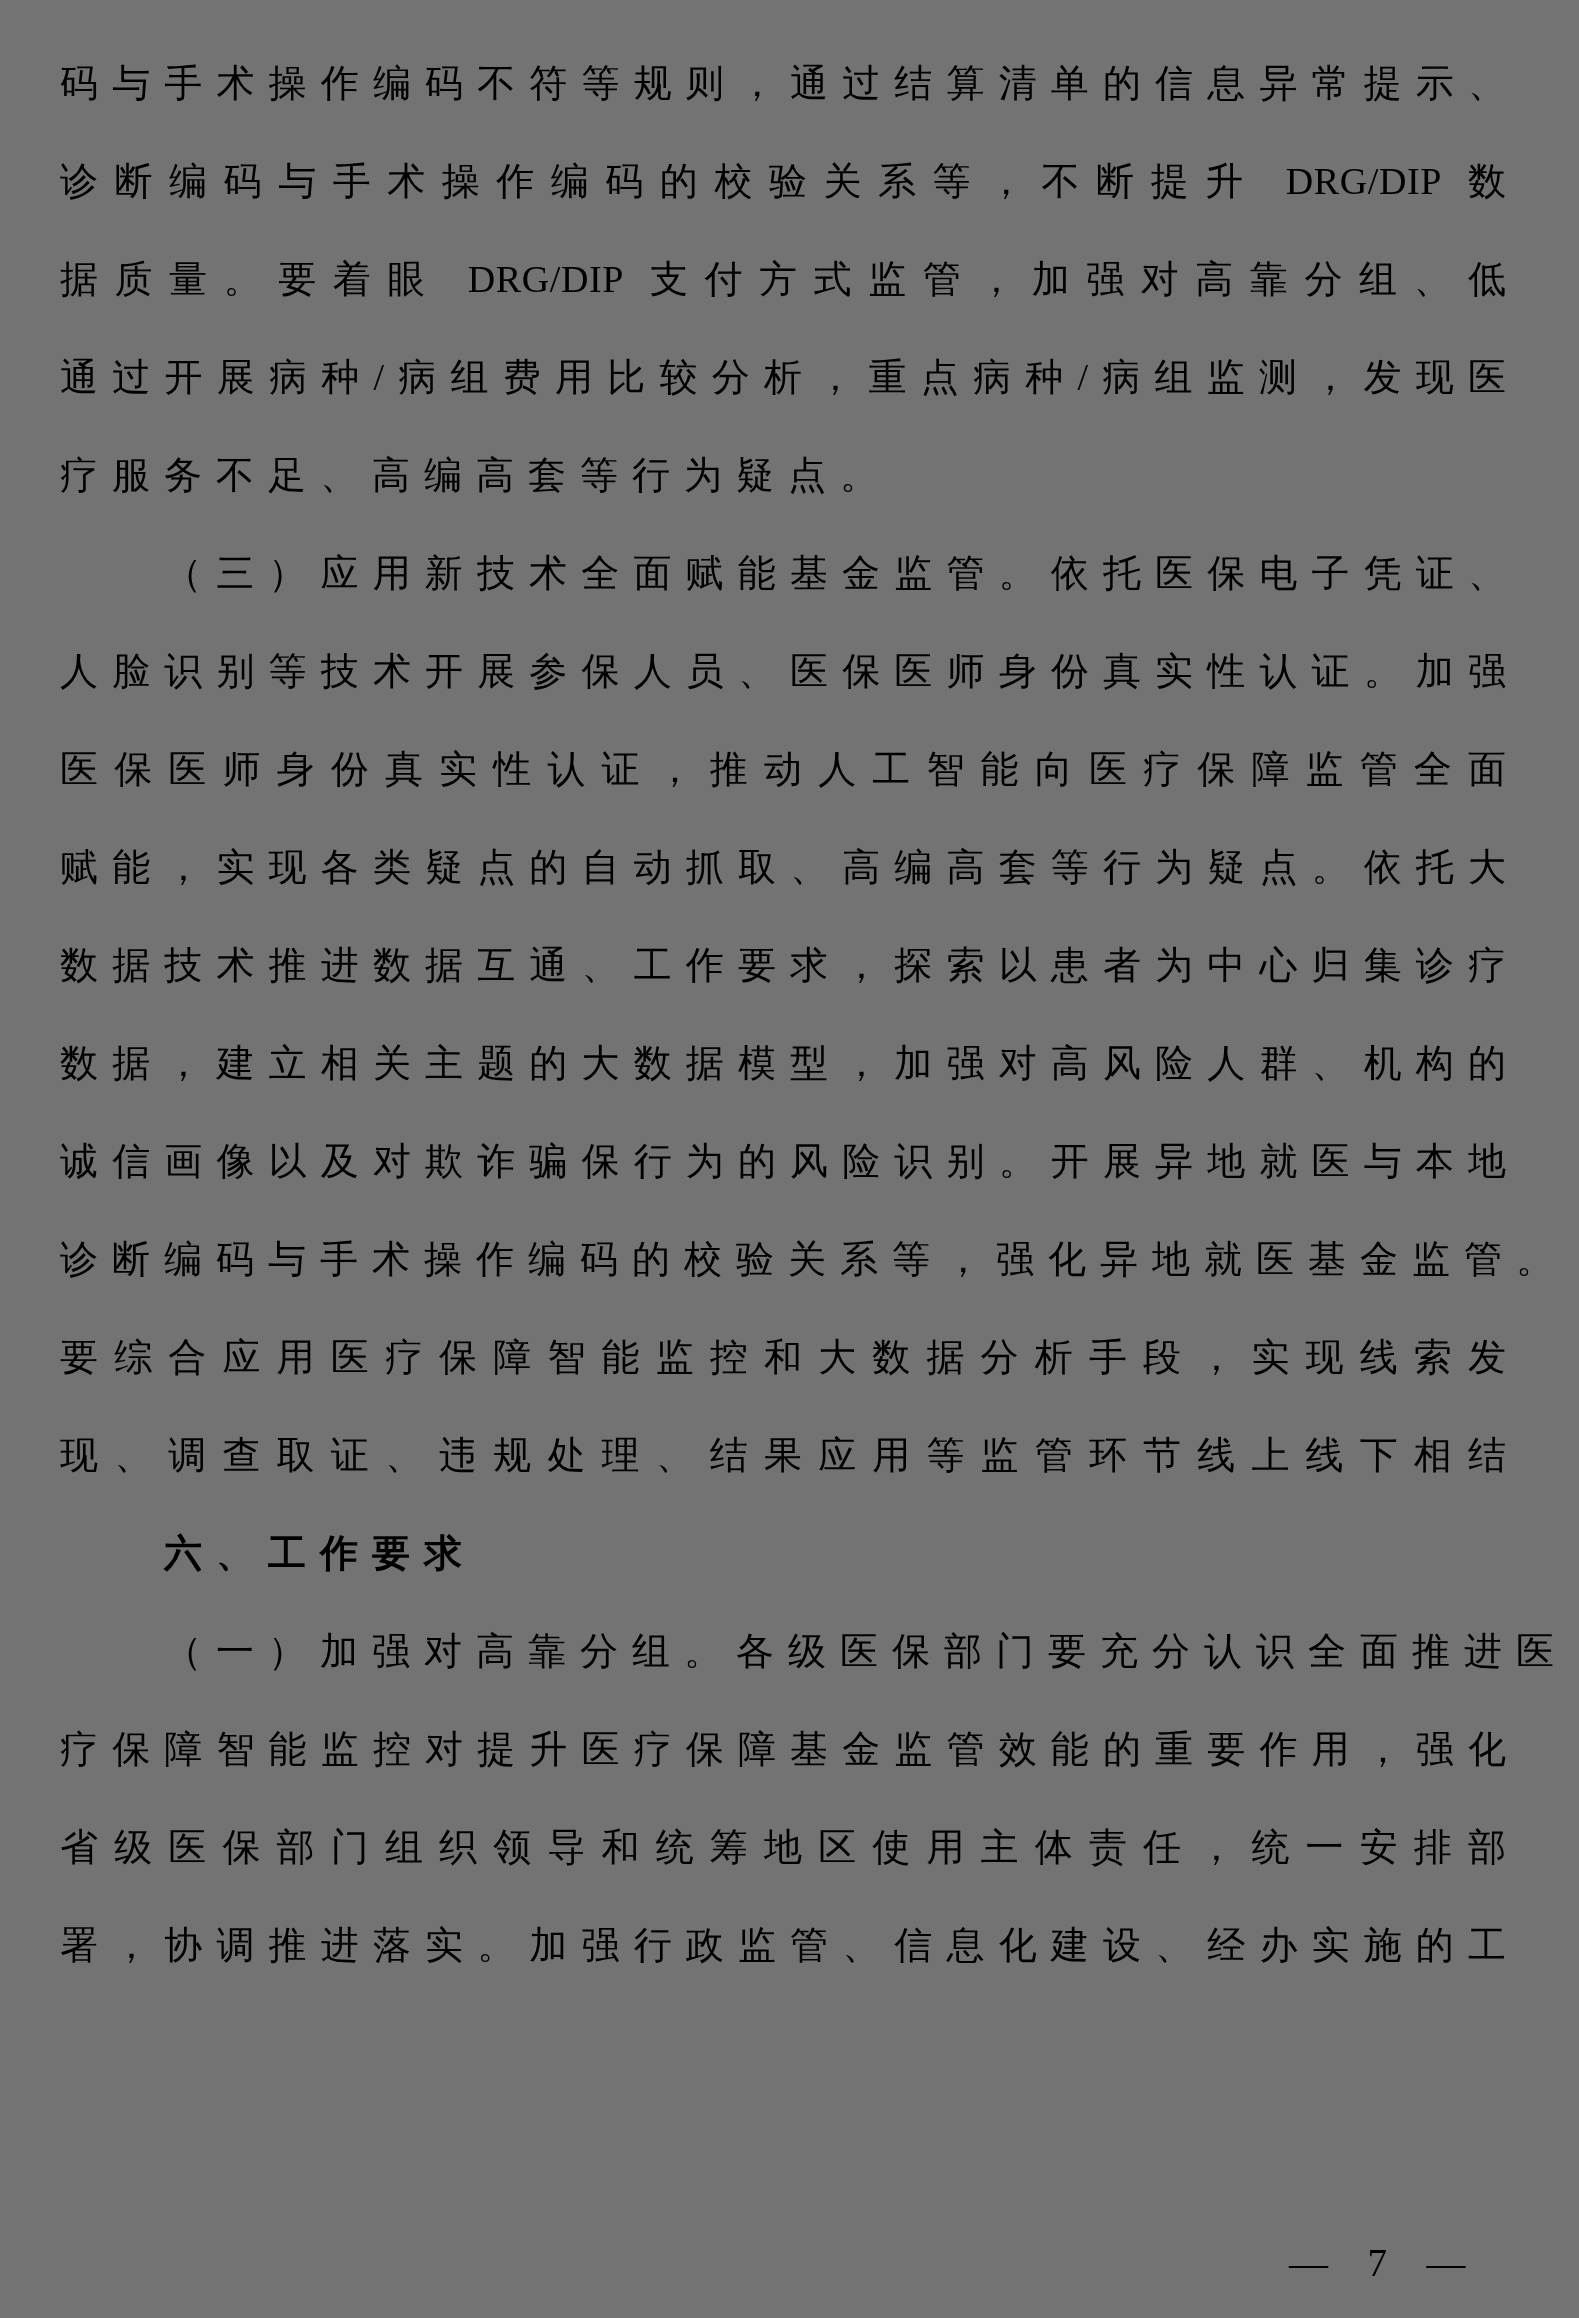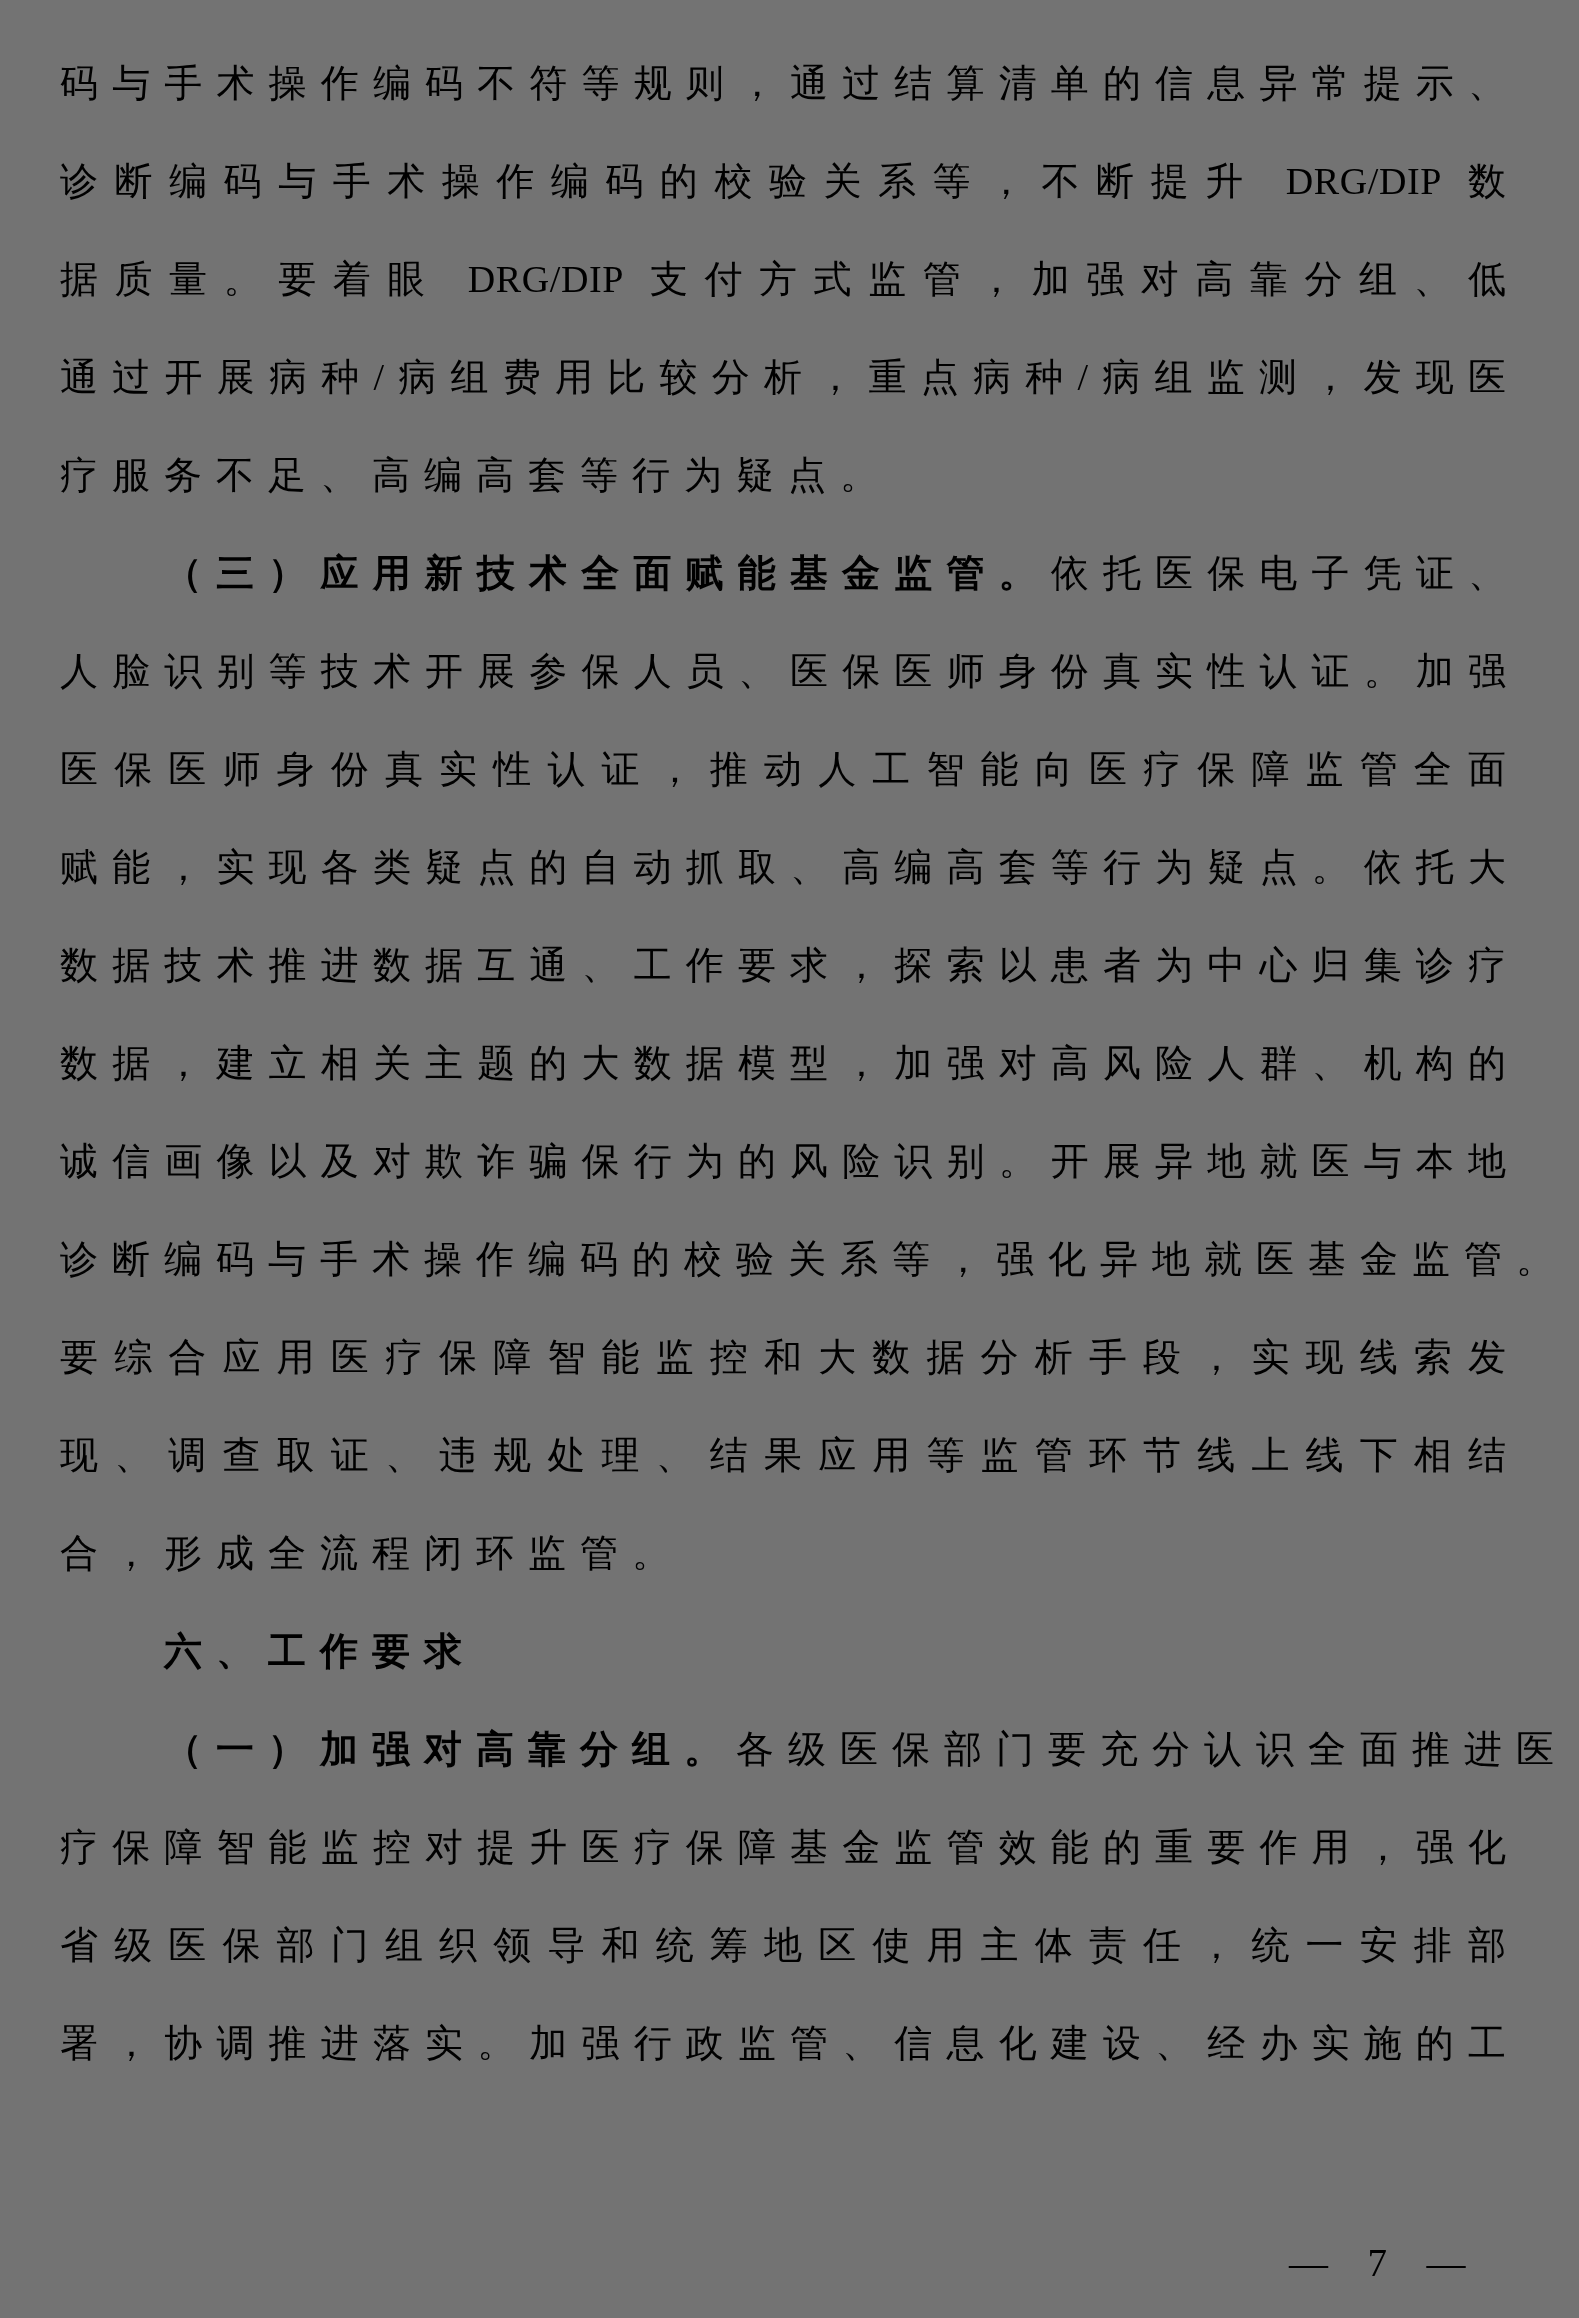--- a/index.html
+++ b/index.html
@@ -35,21 +35,21 @@
     text-align-last: left;
   }
   .line.indent {
     padding-left: 104px;
   }
   .line.heading {
     padding-left: 104px;
     font-weight: bold;
     font-family: "Liberation Sans", "DejaVu Sans", sans-serif;
   }
-  .lead { font-weight: bold; }
+  .lead { font-weight: normal; }
   .latin { letter-spacing: 0.6px; }
   .footer {
     position: absolute;
     top: 2241px;
     right: 112px;
     font-size: 39px;
     line-height: 44px;
     letter-spacing: 2.4px;
     word-spacing: 25px;
     font-family: "Liberation Serif", "DejaVu Serif", serif;
@@ -75,21 +75,20 @@
 
     <div class="line">人脸识别等技术开展参保人员、医保医师身份真实性认证。加强</div>
     <div class="line">医保医师身份真实性认证，推动人工智能向医疗保障监管全面</div>
     <div class="line">赋能，实现各类疑点的自动抓取、高编高套等行为疑点。依托大</div>
     <div class="line">数据技术推进数据互通、工作要求，探索以患者为中心归集诊疗</div>
     <div class="line">数据，建立相关主题的大数据模型，加强对高风险人群、机构的</div>
     <div class="line">诚信画像以及对欺诈骗保行为的风险识别。开展异地就医与本地</div>
     <div class="line">诊断编码与手术操作编码的校验关系等，强化异地就医基金监管。</div>
     <div class="line">要综合应用医疗保障智能监控和大数据分析手段，实现线索发</div>
     <div class="line">现、调查取证、违规处理、结果应用等监管环节线上线下相结</div>
-    <div class="line end">合，形成全流程闭环监管。</div>
 
     <div class="line heading">六、工作要求</div>
 
     <div class="line indent"><b class="lead">（一）加强对高靠分组。</b><span>各级医保部门要充分认识全面推进医</span></div>
 
     <div class="line">疗保障智能监控对提升医疗保障基金监管效能的重要作用，强化</div>
     <div class="line">省级医保部门组织领导和统筹地区使用主体责任，统一安排部</div>
     <div class="line">署，协调推进落实。加强行政监管、信息化建设、经办实施的工</div>
 
   </div>

